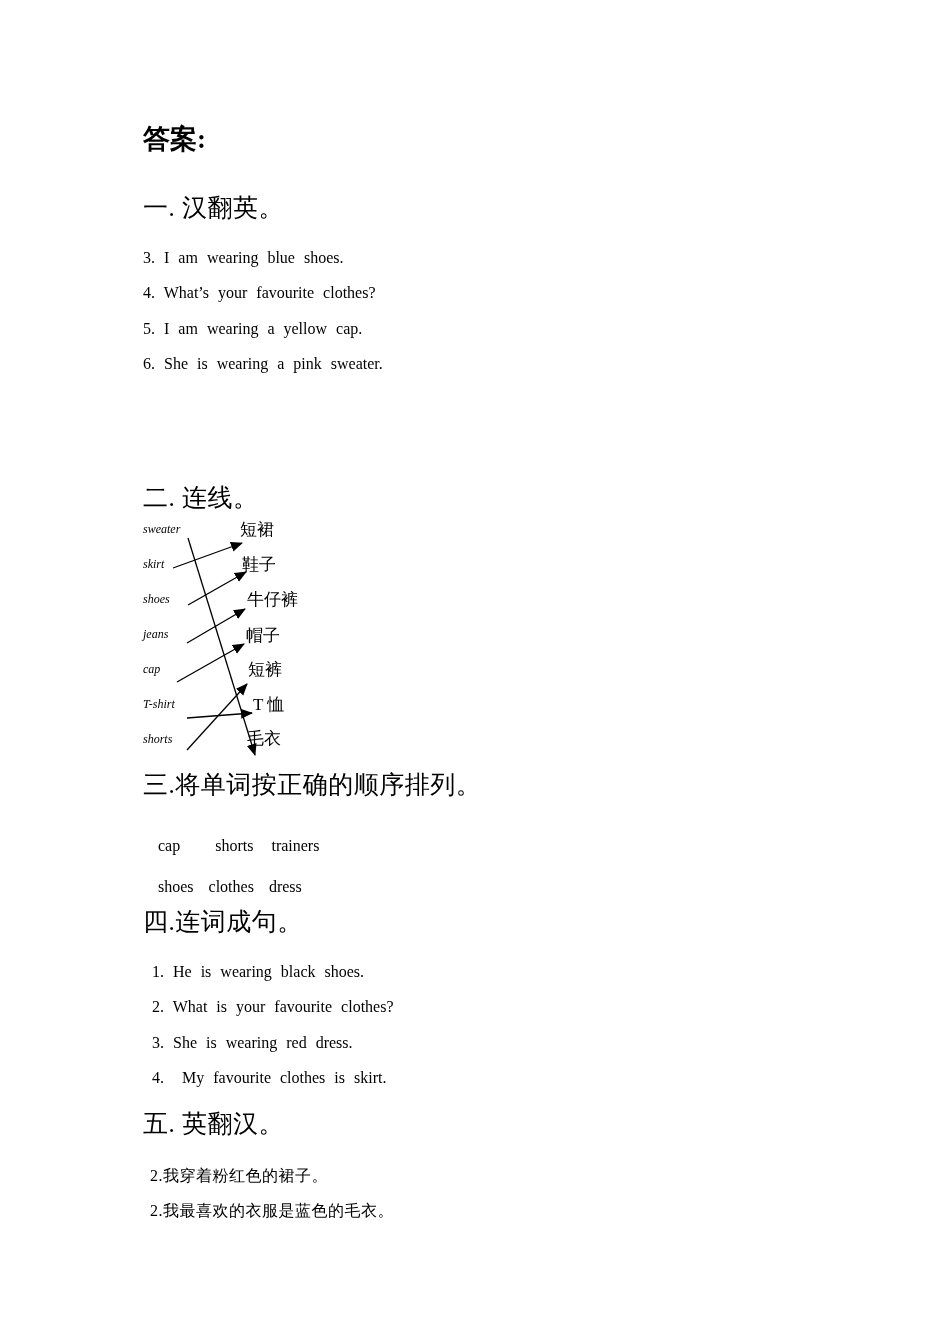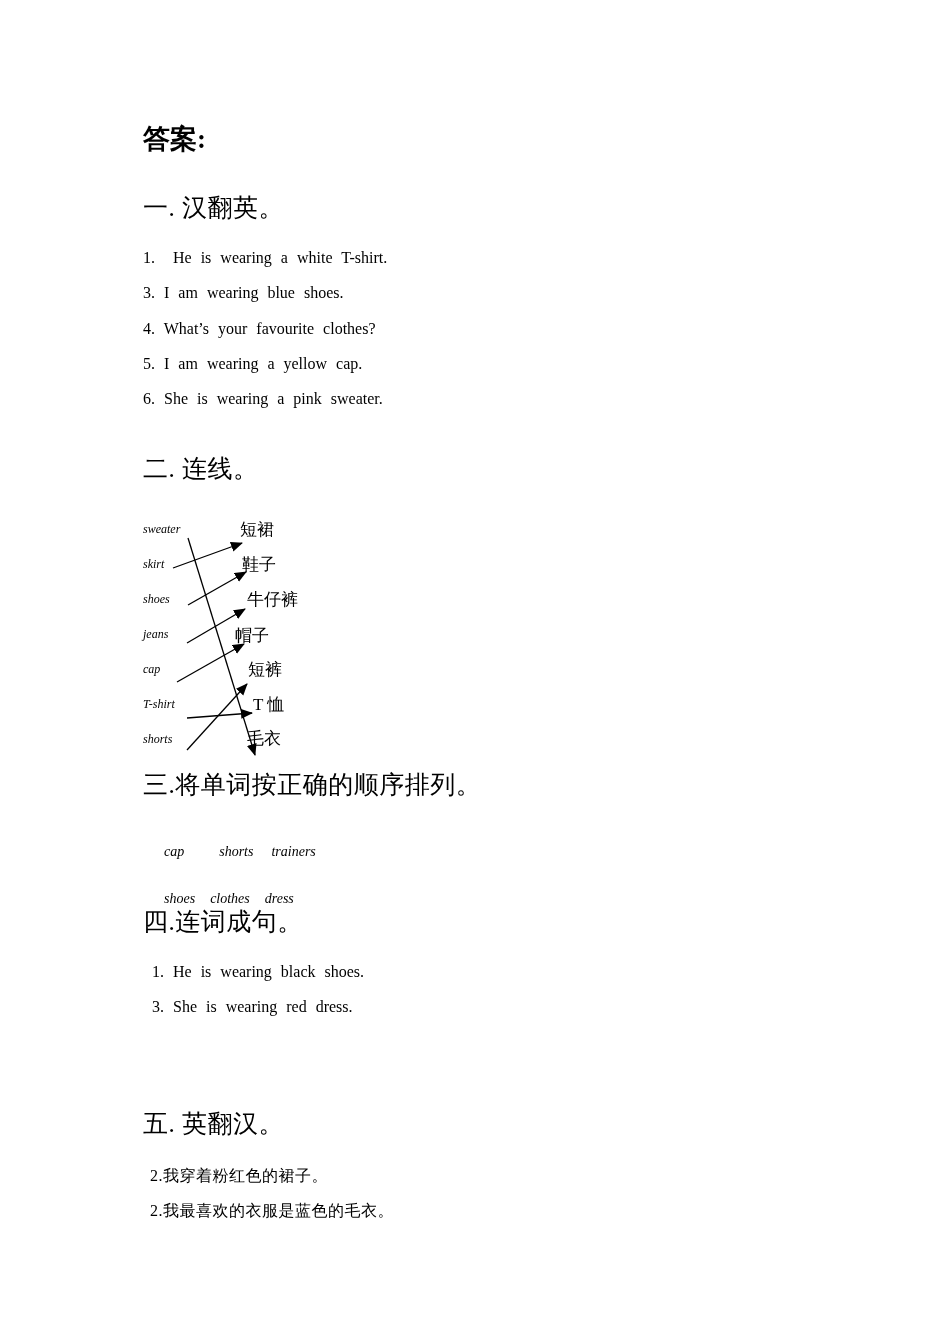--- a/index.html
+++ b/index.html
@@ -8,40 +8,39 @@
   .abs{position:absolute;}
   .title{left:143px;top:126px;font-size:27px;font-weight:bold;line-height:1;
          font-family:"Liberation Serif","DejaVu Serif",serif;text-align:right;}
   .h2{left:143px;font-size:25px;font-weight:normal;line-height:1;letter-spacing:.5px;}
   .list p{margin:0;height:35.3px;line-height:35.3px;font-size:16px;word-spacing:5px;white-space:pre;}
   .s5 p{word-spacing:0;letter-spacing:.5px;}
   .match{left:143px;top:519px;width:300px;height:252px;}
   .match svg{position:absolute;left:0;top:0;}
   .mw{position:absolute;font-size:12px;line-height:17px;white-space:pre;font-style:italic;}
   .mwr{position:absolute;font-size:17px;line-height:18px;white-space:pre;}
-  .s3 p{margin:12px;height:35px;line-height:35px;font-size:14px;font-style:italic;}
+  .s3 p{margin:6px;height:35px;line-height:35px;font-size:16px;}
   .s3 span{display:inline-block;}
 </style>
 </head>
 <body>
 
 <div id="page">
 
   <div class="abs title">答案:</div>
 
   <div class="abs h2" style="top:195px">一. 汉翻英。</div>
   <div class="abs list" style="left:143px;top:240px">
-    <p>1.  He is wearing a white T-shirt.</p>
     <p>3. I am wearing blue shoes.</p>
     <p>4. What’s your favourite clothes?</p>
     <p>5. I am wearing a yellow cap.</p>
     <p>6. She is wearing a pink sweater.</p>
   </div>
 
-  <div class="abs h2" style="top:456px">二. 连线。</div>
+  <div class="abs h2" style="top:485px">二. 连线。</div>
 
   <div class="abs match">
     <svg width="300" height="252" viewBox="0 0 300 252">
       <defs>
         <marker id="arrow" markerUnits="userSpaceOnUse" markerWidth="13" markerHeight="11" refX="11" refY="5" orient="auto">
           <path d="M0,0 L12,5 L0,10 Z" fill="#000"></path>
         </marker>
       </defs>
       <line x1="45" y1="19" x2="112" y2="236" stroke="#000" stroke-width="1.3" marker-end="url(#arrow)"></line>
       <line x1="30" y1="49" x2="99" y2="24" stroke="#000" stroke-width="1.3" marker-end="url(#arrow)"></line>
@@ -54,36 +53,38 @@
     <span class="mw" style="left:0;top:2px">sweater</span>
     <span class="mw" style="left:0;top:37px">skirt</span>
     <span class="mw" style="left:0;top:72px">shoes</span>
     <span class="mw" style="left:0;top:107px">jeans</span>
     <span class="mw" style="left:0;top:142px">cap</span>
     <span class="mw" style="left:0;top:177px">T-shirt</span>
     <span class="mw" style="left:0;top:212px">shorts</span>
     <span class="mwr" style="left:97px;top:2px">短裙</span>
     <span class="mwr" style="left:99px;top:37px">鞋子</span>
     <span class="mwr" style="left:104px;top:72px">牛仔裤</span>
-    <span class="mwr" style="left:92px;top:108px">帽子</span>
+    <span class="mwr" style="left:103px;top:108px">帽子</span>
     <span class="mwr" style="left:105px;top:142px">短裤</span>
     <span class="mwr" style="left:110px;top:177px">T 恤</span>
     <span class="mwr" style="left:104px;top:211px">毛衣</span>
   </div>
 
   <div class="abs h2" style="top:772px">三.将单词按正确的顺序排列。</div>
   <div class="abs s3" style="left:152px;top:822px">
     <p><span style="margin-right:35px">cap</span><span style="margin-right:18px">shorts</span><span>trainers</span></p>
     <p><span style="margin-right:15px">shoes</span><span style="margin-right:15px">clothes</span><span>dress</span></p>
   </div>
 
   <div class="abs h2" style="top:909px">四.连词成句。</div>
   <div class="abs list" style="left:152px;top:954px">
     <p>1. He is wearing black shoes.</p>
+    <p>2. What is your favourite clothes?</p>
     <p>3. She is wearing red dress.</p>
+    <p>4.  My favourite clothes is skirt.</p>
   </div>
 
   <div class="abs h2" style="top:1111px">五. 英翻汉。</div>
   <div class="abs list s5" style="left:150px;top:1158px">
     <p>2.我穿着粉红色的裙子。</p>
     <p>2.我最喜欢的衣服是蓝色的毛衣。</p>
   </div>
 
 </div>
 

